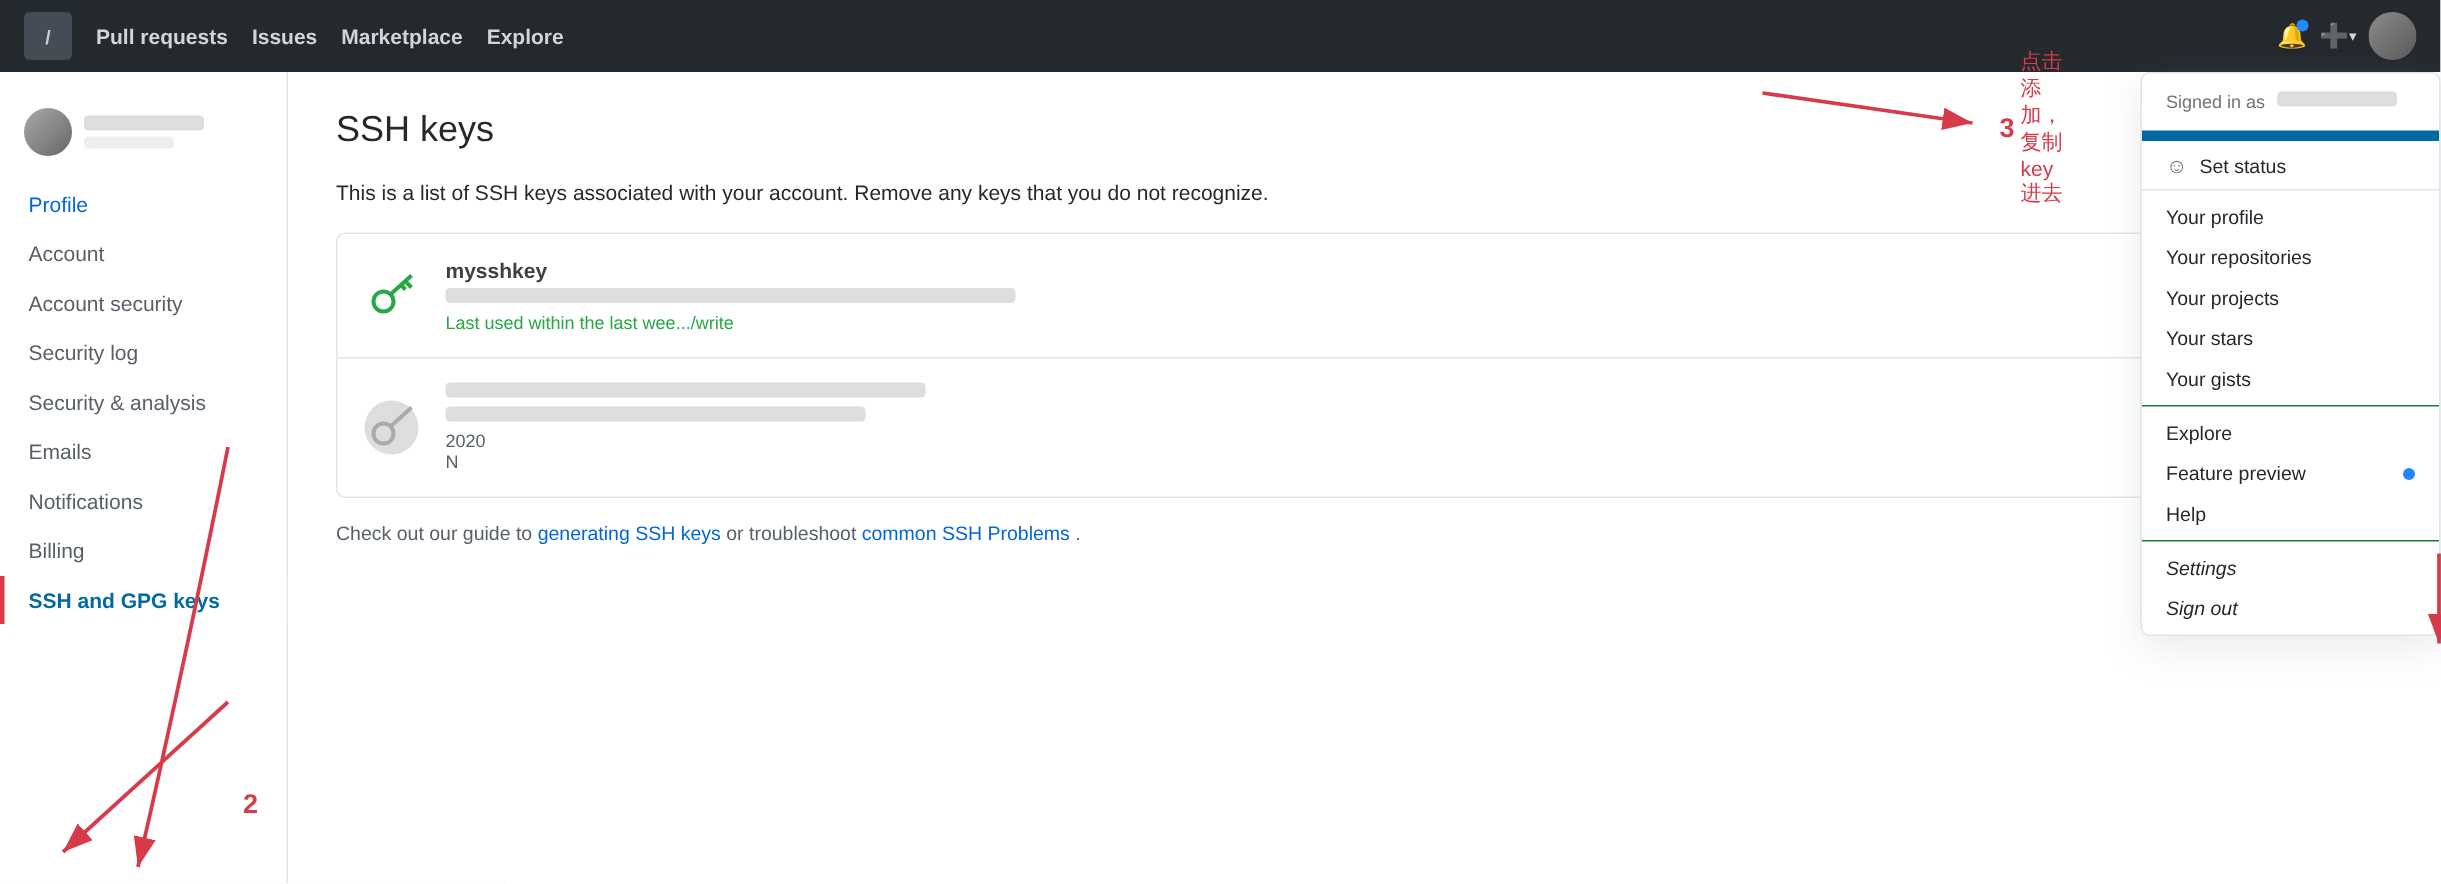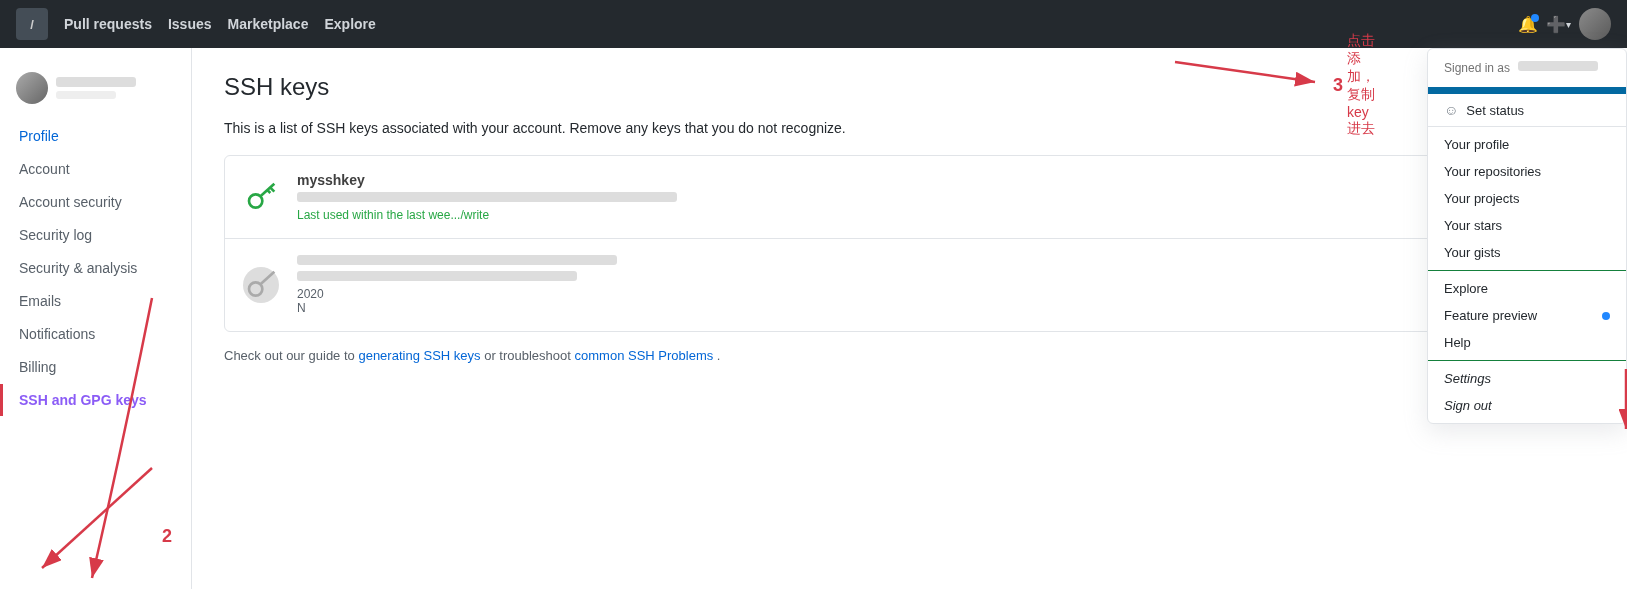--- a/index.html
+++ b/index.html
@@ -96,21 +96,21 @@
     .sidebar-nav-item {
       display: flex; align-items: center;
       padding: 8px 16px;
       color: #586069;
       cursor: pointer;
       font-size: 14px;
       border-left: 3px solid transparent;
       margin-bottom: 1px;
     }
     .sidebar-nav-item.active {
-      color: #8b5cf6;
+      color: #0369a1;
       font-weight: 600;
       border-left: 3px solid #d73a49;
       background: #fff;
     }
     .sidebar-nav-item.profile { color: #0366d6; }
 
     
     .content {
       flex: 1;
       padding: 24px 32px;

